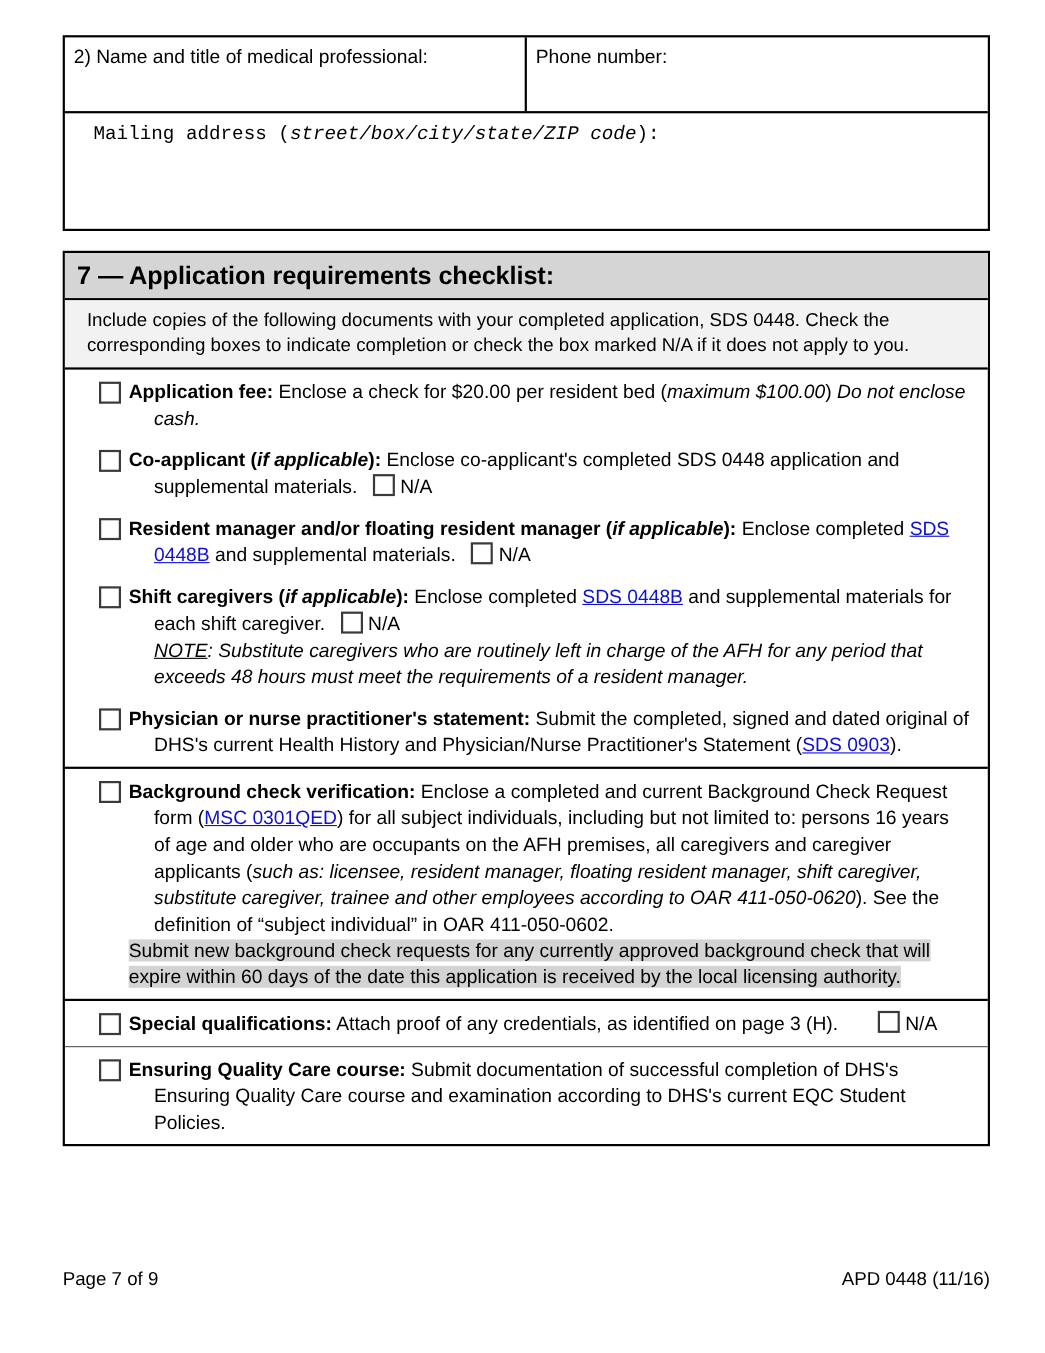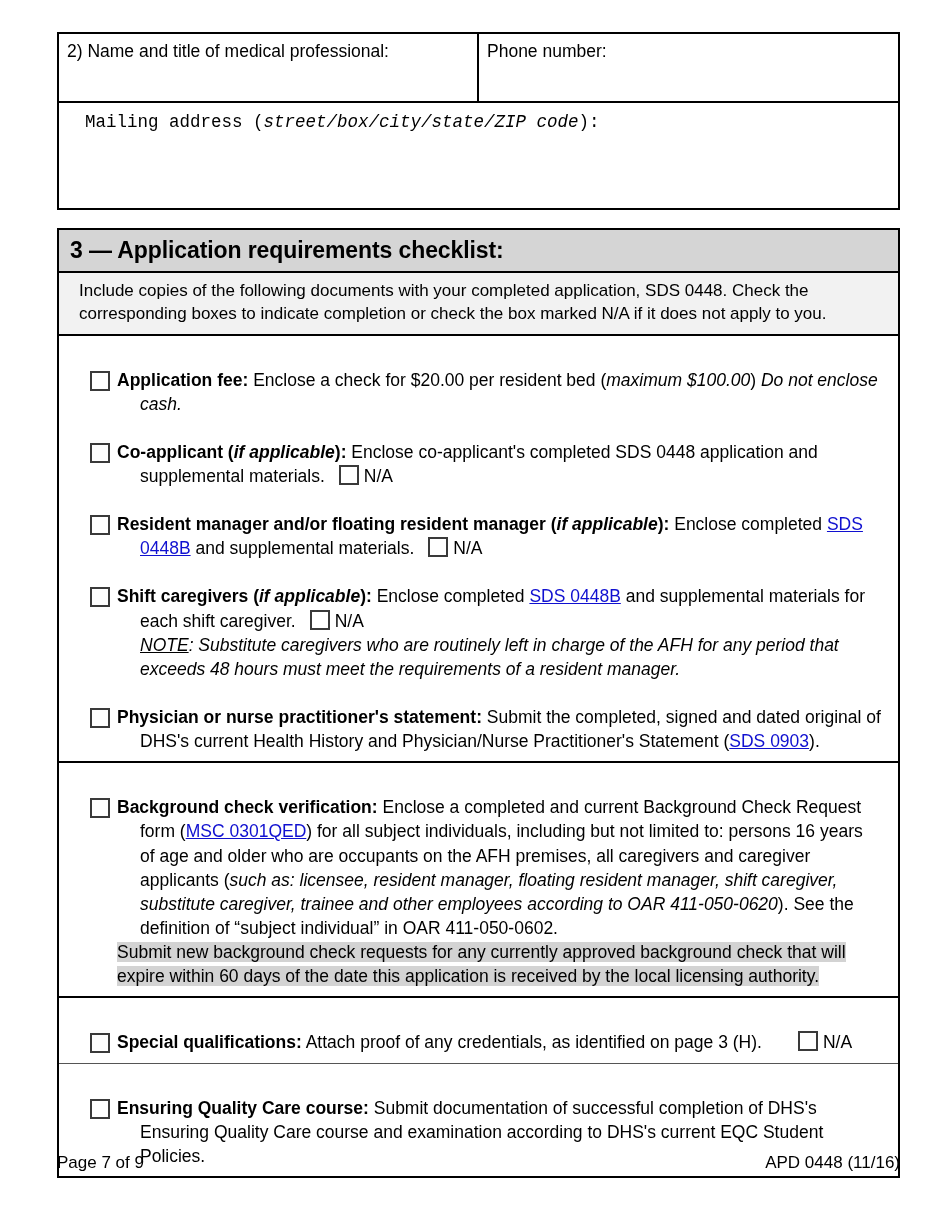--- a/index.html
+++ b/index.html
@@ -112,21 +112,21 @@
     vertical-align: -3px;
   }
   .cb-lead {
     position: absolute;
     left: 31px;
     top: 3px;
   }
   .cb-inline {
     margin: 0 5px 0 14px;
   }
-  .hang { display: block; margin-top: 24px; }
+  .hang { display: block; }
   .hang-indent { padding-left: 23px; text-indent: -23px; }
 
   b, .bold { font-weight: bold; }
   i, .ital { font-style: italic; }
   .link {
     color: #1010d0;
     text-decoration: underline;
   }
   .ul { text-decoration: underline; }
   .hl { background: #d3d3d3; }
@@ -161,21 +161,21 @@
     <div class="sec2-row r2">
       <div class="sec2-cell full">
         <span>Mailing address (</span><i>street/box/city/state/ZIP code</i><span>):</span>
       </div>
     </div>
   </div>
 
   <div class="sec3">
 
     <div class="sec3-header">
-      <span class="sec3-header-text">3 — Application requirements checklist:</span>
+      <span class="sec3-header-text">7 — Application requirements checklist:</span>
     </div>
 
     <div class="sec3-intro">
       <span>Include copies of the following documents with your completed application, SDS 0448. Check the corresponding boxes to indicate completion or check the box marked N/A if it does not apply to you.</span>
     </div>
 
     <div class="ck-row">
 
       <div class="ck-item">
         <span class="cb cb-lead"></span>

